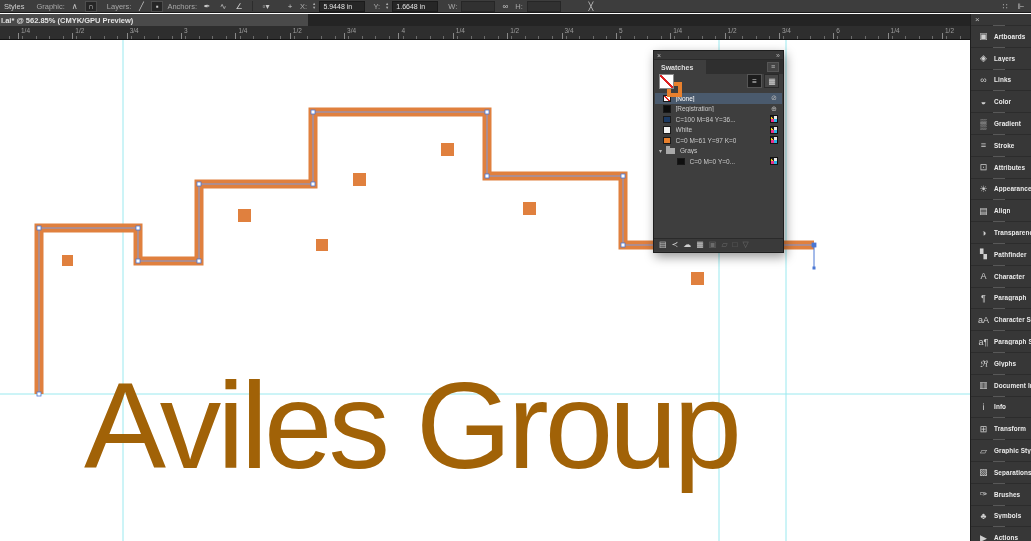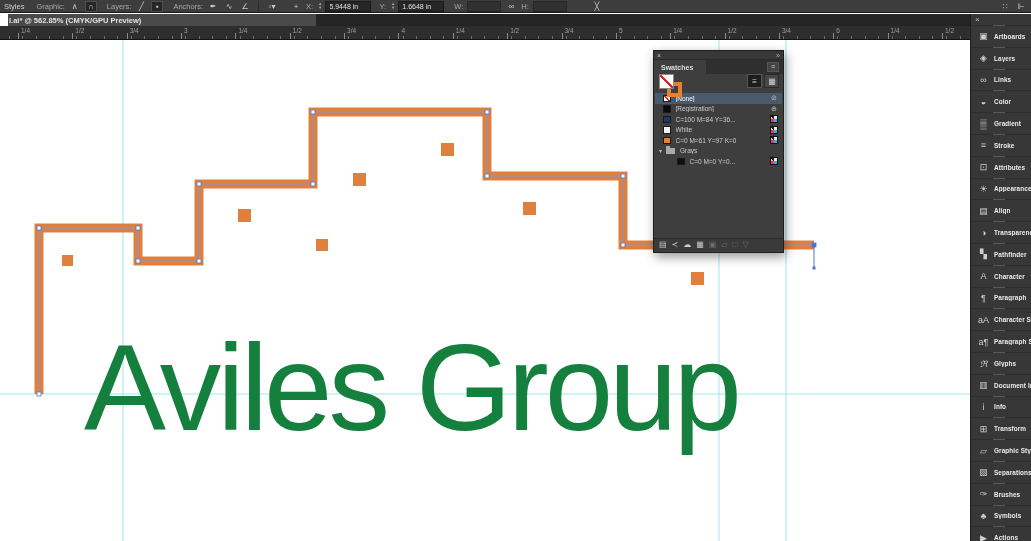--- a/index.html
+++ b/index.html
@@ -14,21 +14,21 @@
   .cbtn{background:transparent;border:none;color:#c9c9c9;font-size:8px;line-height:9px;height:11px;min-width:12px;
         padding:0 1px;display:flex;align-items:center;justify-content:center;cursor:default;}
   .cbtn.pressed{background:#262626;border:1px solid #4e4e4e;}
   .stepper{display:inline-flex;flex-direction:column;font-size:4.5px;line-height:4px;color:#b0b0b0;margin-left:2px;}
   .cfield{background:#262626;border:1px solid #1b1b1b;color:#e2e2e2;font-size:7px;width:46px;height:11px;
           display:flex;align-items:center;padding-left:3px;white-space:nowrap;overflow:hidden;}
   .cfield.empty{background:#313131;border-color:#262626;}
   .csep{width:1px;height:10px;background:#2c2c2c;margin:0 3px;}
 
   
-  .tabbar{position:absolute;left:8px;top:14px;width:970px;height:12px;background:#242424;}
+  .tabbar{position:absolute;left:0;top:14px;width:970px;height:12px;background:#242424;}
   .doc-tab{position:absolute;left:0;top:0;width:308px;height:12px;background:#4a4a4a;display:flex;align-items:center;overflow:hidden;}
   .doc-tab span{font-size:7.5px;font-weight:bold;color:#e3e3e3;white-space:nowrap;margin-left:1px;}
   #ruler{position:absolute;left:0;top:26px;width:970px;height:14px;background:#2e2e2e;border-bottom:1px solid #141414;overflow:hidden;}
   .tick{position:absolute;bottom:0;width:1px;background:#6d6d6d;}
   .tick-label{position:absolute;top:1px;font-size:6.5px;color:#9d9d9d;white-space:nowrap;}
 
   
   #canvas{position:absolute;left:0;top:40px;width:970px;height:501px;background:#ffffff;overflow:hidden;}
   #art{position:absolute;left:0;top:0;}
   #logo{position:absolute;left:84px;top:286px;font-size:123px;line-height:1;letter-spacing:-4px;font-weight:500;white-space:nowrap;}
@@ -90,21 +90,21 @@
     <button class="cbtn pressed">
         <span>∩</span>
       </button>
     <span class="cl dim" style="margin-left:6px">Layers:</span>
     <button class="cbtn">
         <span>╱</span>
       </button>
     <button class="cbtn pressed">
         <span>▪</span>
       </button>
-    <span class="cl dim" style="margin-left:6px">Anchors:</span>
+    <span class="cl dim" style="">Anchors:</span>
     <button class="cbtn">
         <span>✒</span>
       </button>
     <button class="cbtn">
         <span>∿</span>
       </button>
     <button class="cbtn">
         <span>∠</span>
       </button>
     <span class="csep"></span>
@@ -291,21 +291,21 @@
         <rect x="197" y="182" width="4" height="4" fill="#ffffff" stroke="#4a77d4" stroke-width="0.8"></rect>
         <rect x="311" y="182" width="4" height="4" fill="#ffffff" stroke="#4a77d4" stroke-width="0.8"></rect>
         <rect x="311" y="110" width="4" height="4" fill="#ffffff" stroke="#4a77d4" stroke-width="0.8"></rect>
         <rect x="485" y="110" width="4" height="4" fill="#ffffff" stroke="#4a77d4" stroke-width="0.8"></rect>
         <rect x="485" y="174" width="4" height="4" fill="#ffffff" stroke="#4a77d4" stroke-width="0.8"></rect>
         <rect x="621" y="174" width="4" height="4" fill="#ffffff" stroke="#4a77d4" stroke-width="0.8"></rect>
         <rect x="621" y="243" width="4" height="4" fill="#ffffff" stroke="#4a77d4" stroke-width="0.8"></rect>
         <rect x="812" y="243" width="4" height="4" fill="#4a77d4" stroke="#4a77d4" stroke-width="0.8"></rect>
         <rect x="812.5" y="266.5" width="3" height="3" fill="#4a77d4"></rect>
       </svg>
-    <div id="logo" style="color: #15803d;">Aviles Group</div>
+    <div id="logo" style="color: #a16207; margin-top: 38px;">Aviles Group</div>
   </div>
 
   <div id="swatches">
     <div class="sw-top">
       <span class="sw-close">×</span>
       <span class="sw-collapse">»</span>
     </div>
     <div class="sw-tabrow">
       <div class="sw-tab">
           <span>Swatches</span>

